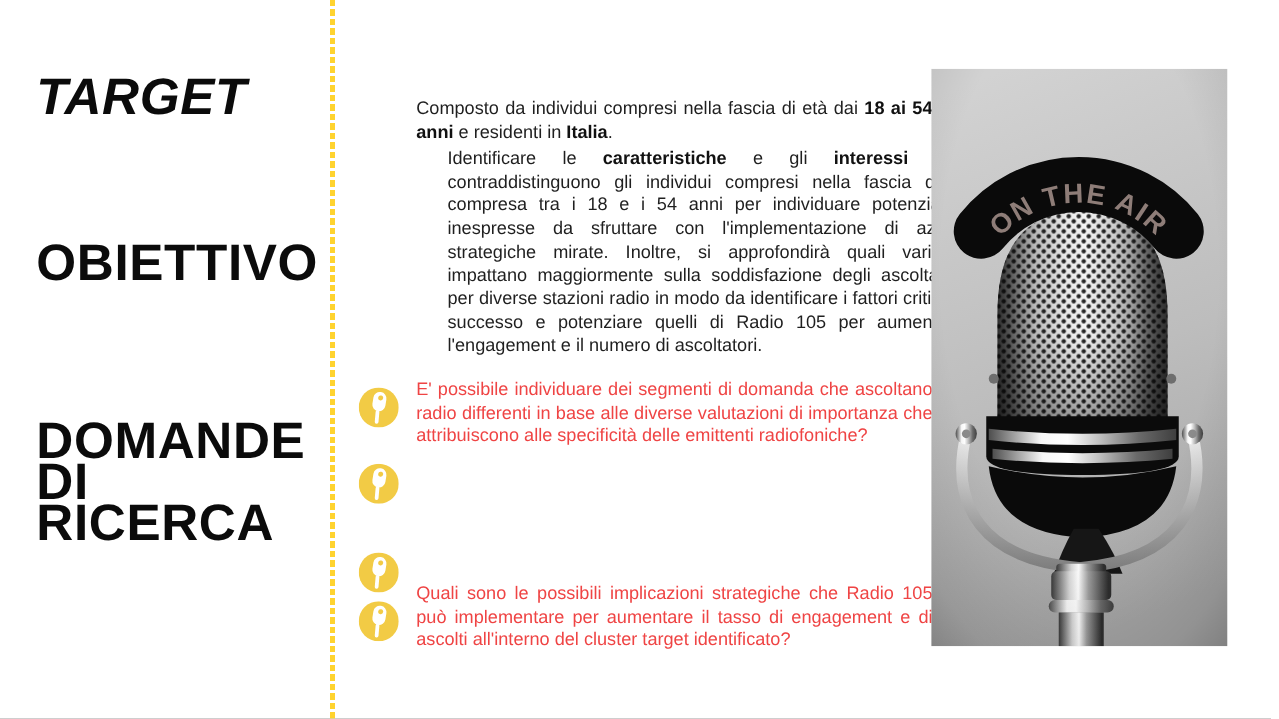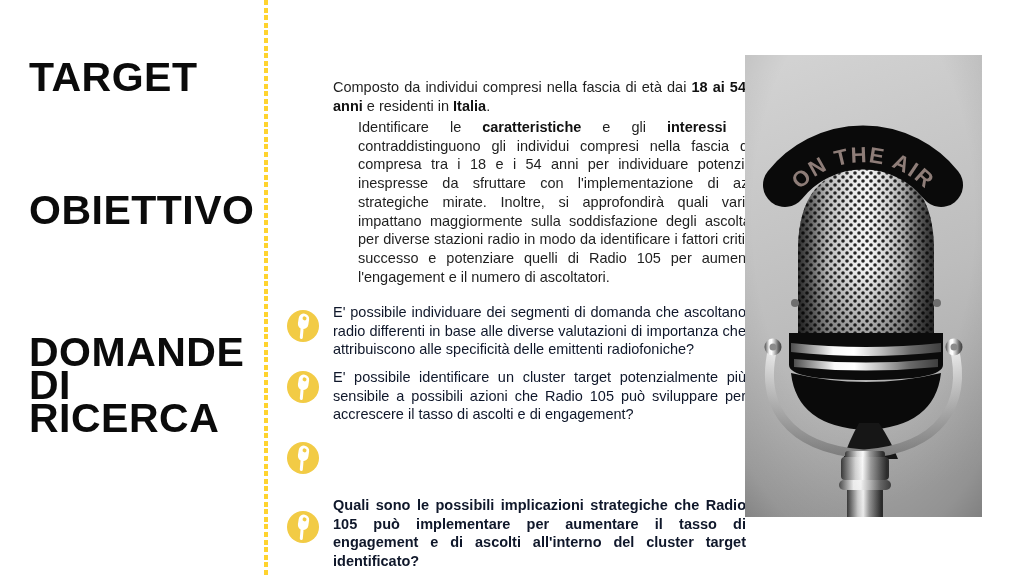--- a/index.html
+++ b/index.html
@@ -15,46 +15,46 @@
   .divider{
     position:absolute;left:264px;top:0;width:3.5px;height:575px;
     background:repeating-linear-gradient(to bottom,var(--accent-line) 0 5px,transparent 5px 7.6px);
   }
   
   .big-title{
     position:absolute;left:29px;
     font-size:41px;font-weight:700;color:#0b0b0b;
     letter-spacing:0.5px;line-height:1;white-space:pre-line;
   }
-  .t-target{top:57px;}
+  .t-target{top:57px;font-style:italic;}
   .t-obiettivo{top:190px;}
   .t-domande{top:336px;line-height:33px;}
   
   .body-text{
     position:absolute;left:333px;width:413px;margin:0;
     font-size:14.5px;line-height:18.7px;color:#1f1f1f;
     text-align:justify;
   }
   .body-text b{font-weight:700;color:#111;}
   .p1{top:78px;}
   .p2{top:118px;margin-left:25px;}
   
   .qrow{position:absolute;left:287px;width:459px;}
   .q1{top:303px;}
   .q2{top:368px;}
   .q3{top:436px;}
-  .q4{top:496px;font-weight:bold;}
+  .q4{top:466px;}
   .qicon{position:absolute;left:0;width:32px;height:32px;display:block;}
   .q1 .qicon{top:7px;}
   .q2 .qicon{top:3px;}
   .q3 .qicon{top:6px;}
   .q4 .qicon{top:15px;}
   .qtext{
     margin:0 0 0 46px;width:413px;
-    font-size:14.5px;line-height:18.7px;color:#0f172a;text-align:justify;
+    font-size:14.5px;line-height:18.7px;color:#ef4444;text-align:justify;
   }
   
   .photo{
     position:absolute;left:745px;top:55px;width:237px;height:462px;
   }
   .photo svg{display:block;}
   .sign-text{
     font-family:"Liberation Sans", sans-serif;
     font-weight:700;font-size:22px;letter-spacing:1.5px;fill:#8e7d78;
   }
@@ -94,21 +94,20 @@
     <span class="qicon">
       <svg width="32" height="32" viewBox="0 0 32 32">
         <circle cx="16" cy="16" r="16" fill="var(--accent-icon)"></circle>
         <g transform="rotate(9 16 13)">
           <rect x="11" y="3.5" width="10.5" height="15.5" rx="5.2" fill="#ffffff"></rect>
           <circle cx="16.8" cy="8.2" r="2" fill="var(--accent-icon)"></circle>
         </g>
         <path d="M15 19.5 L14.3 27.5" stroke="#ffffff" stroke-width="3" stroke-linecap="round" fill="none"></path>
       </svg>
     </span>
-    <p class="qtext">E' possibile identificare un cluster target potenzialmente più sensibile a possibili azioni che Radio 105 può sviluppare per accrescere il tasso di ascolti e di engagement?</p>
   </div>
 
   <div class="qrow q3">
     <span class="qicon">
       <svg width="32" height="32" viewBox="0 0 32 32">
         <circle cx="16" cy="16" r="16" fill="var(--accent-icon)"></circle>
         <g transform="rotate(9 16 13)">
           <rect x="11" y="3.5" width="10.5" height="15.5" rx="5.2" fill="#ffffff"></rect>
           <circle cx="16.8" cy="8.2" r="2" fill="var(--accent-icon)"></circle>
         </g>

